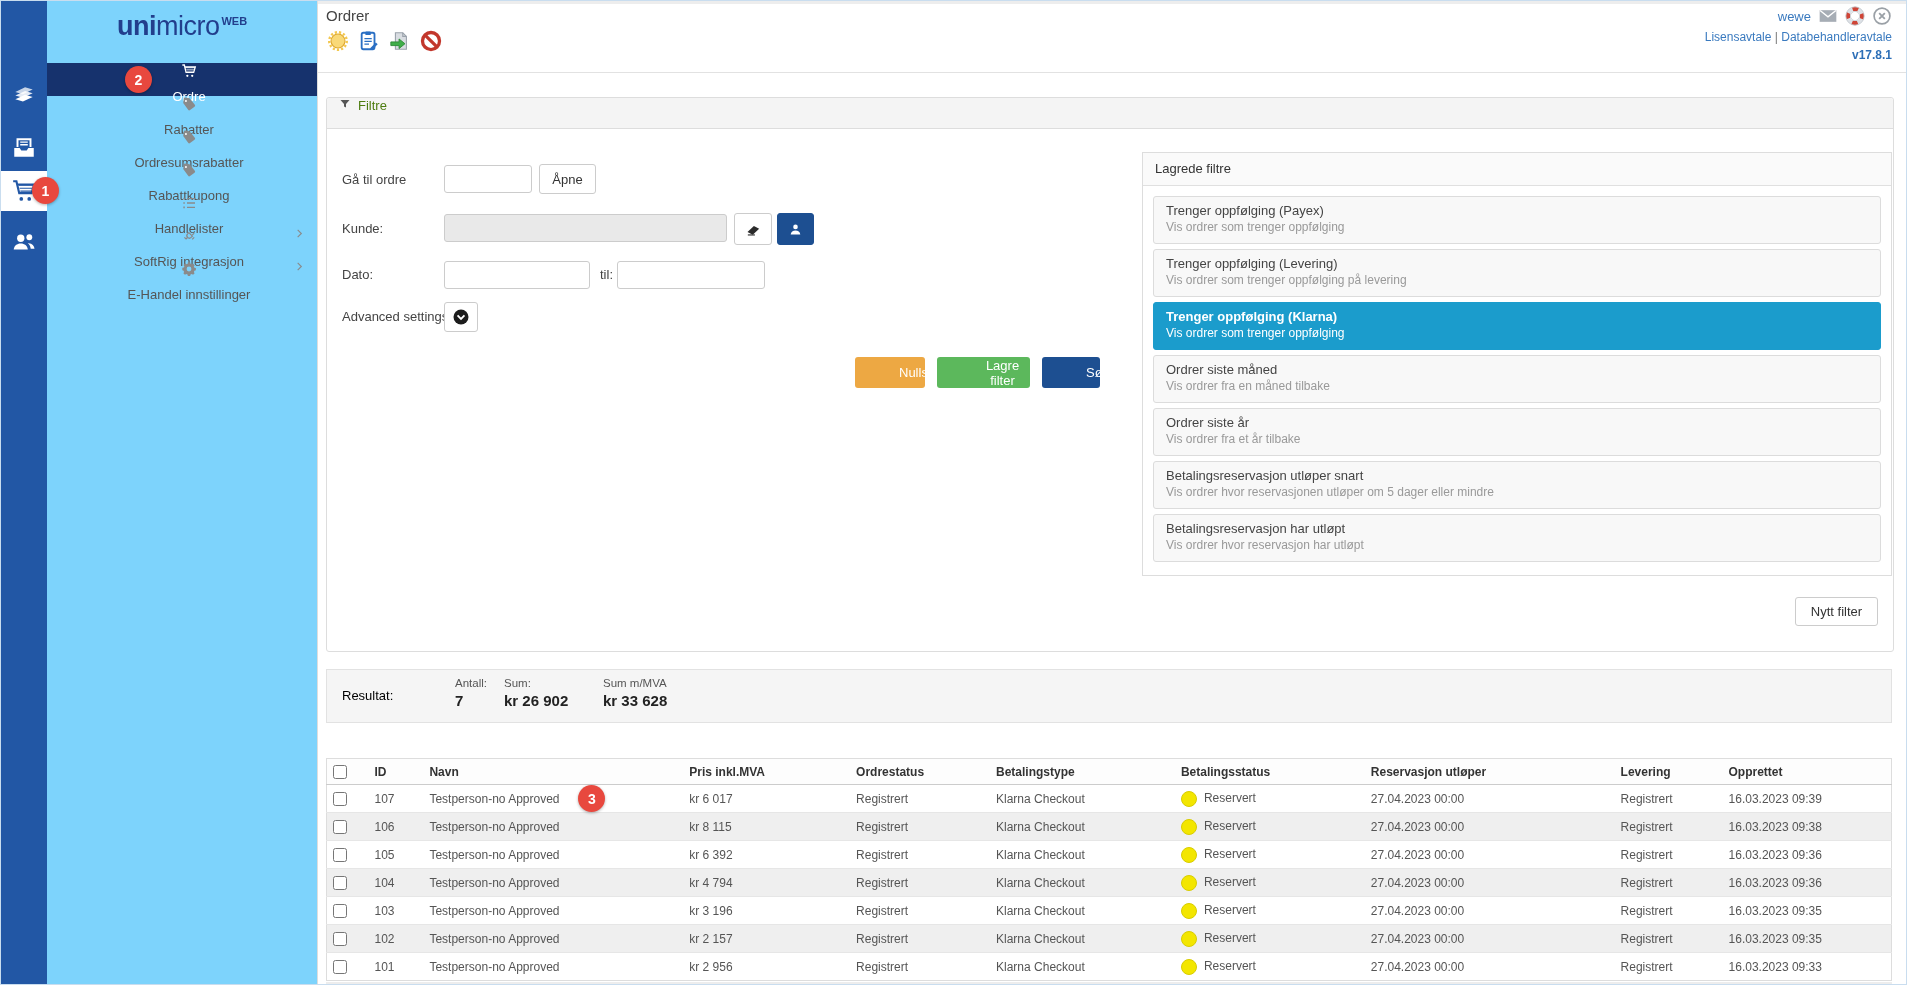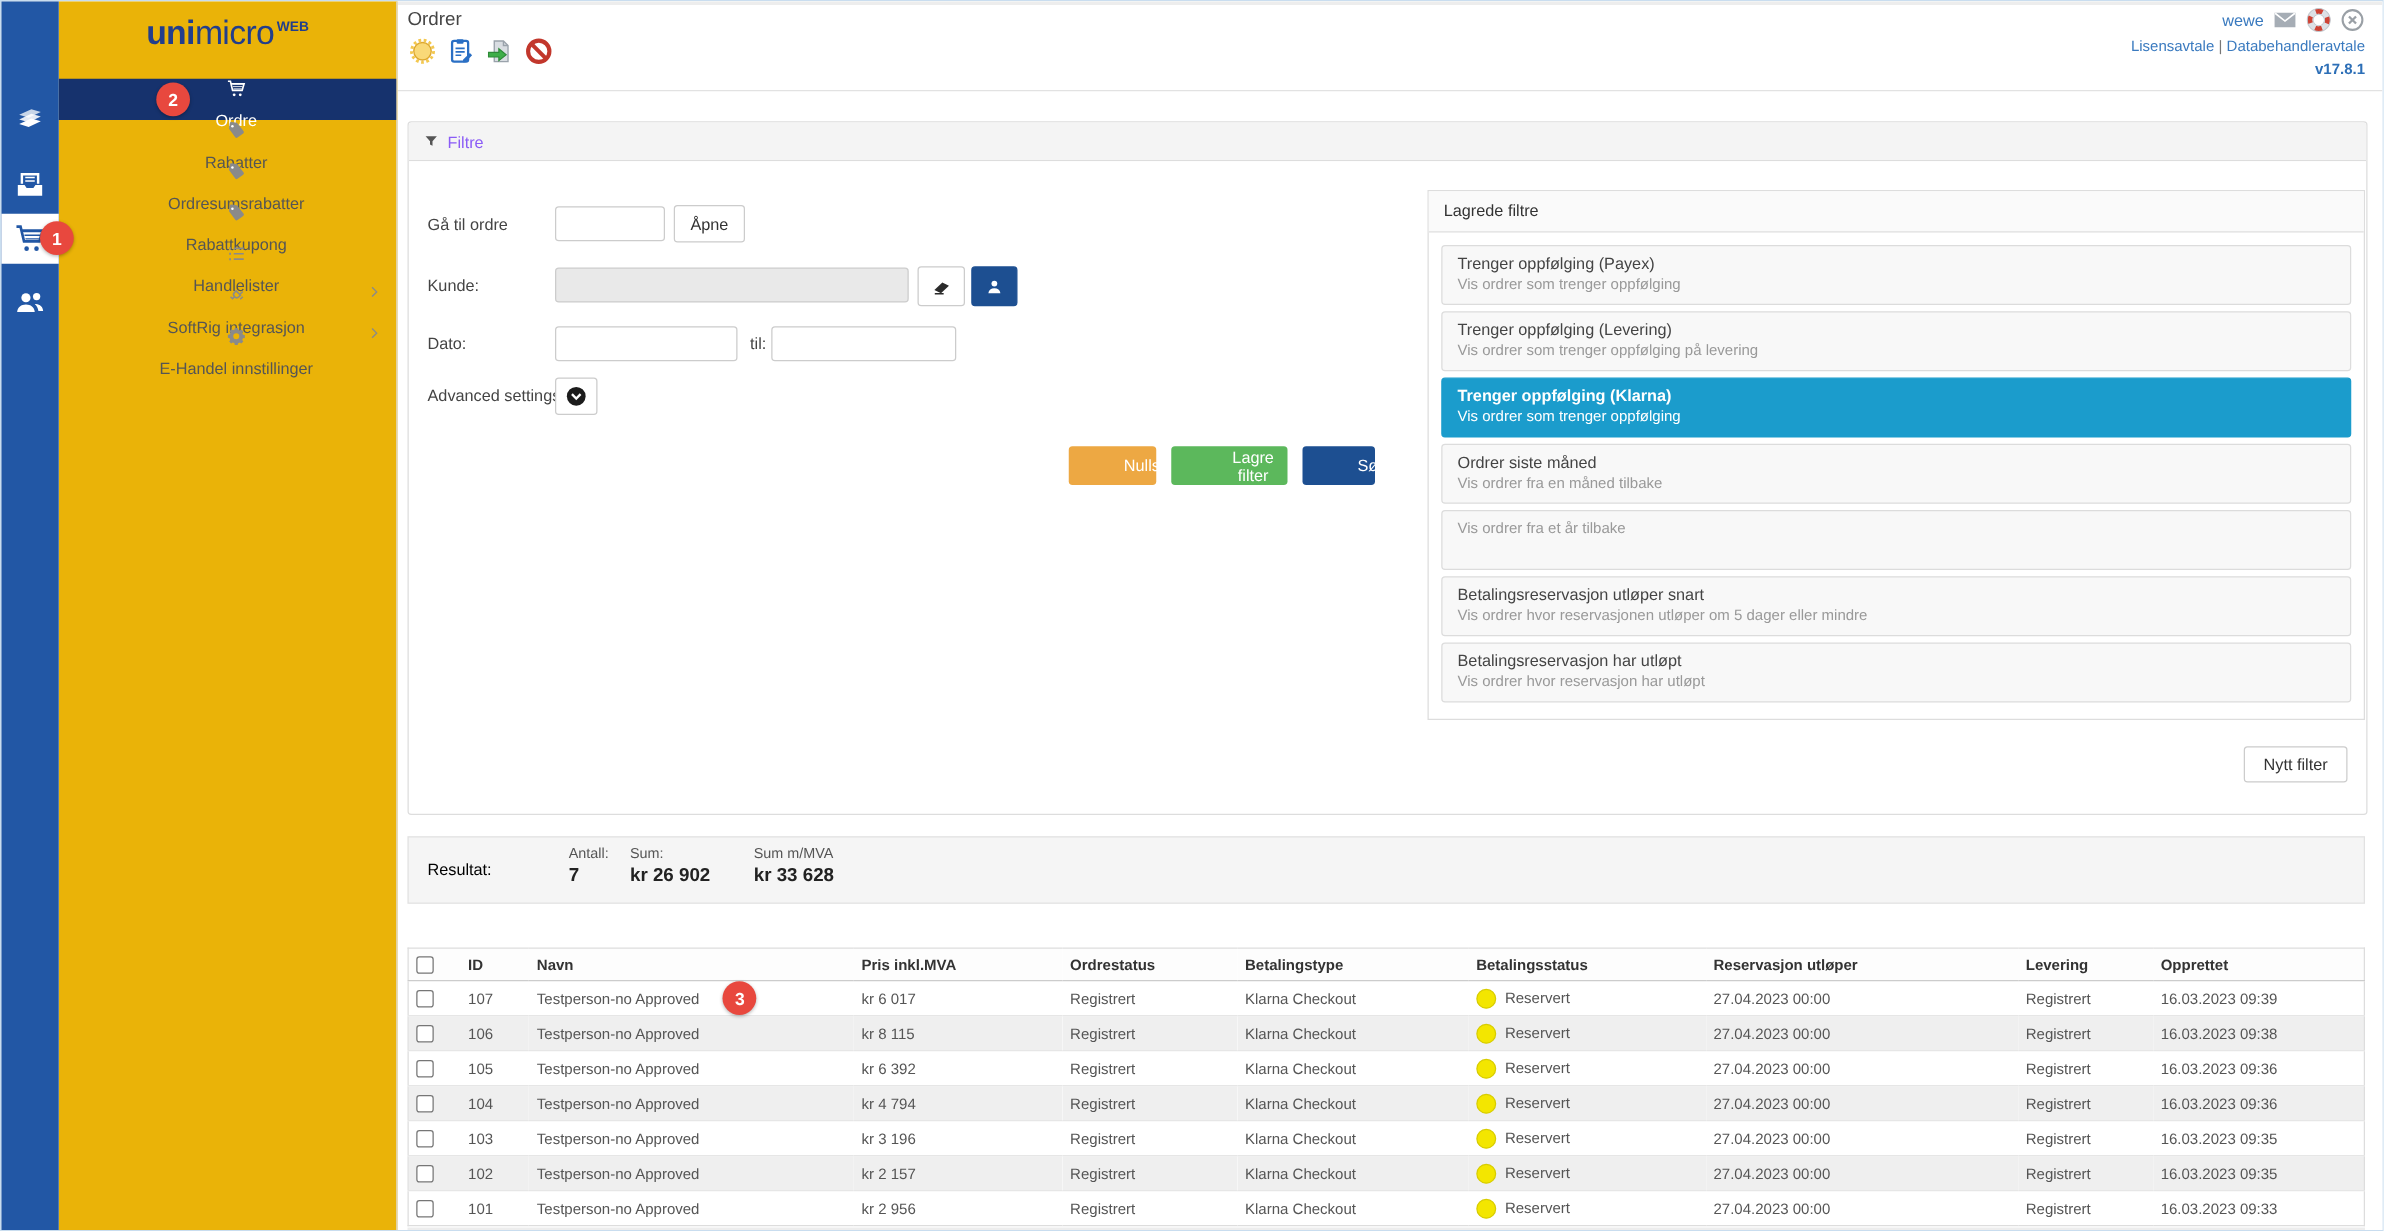--- a/index.html
+++ b/index.html
@@ -9,21 +9,21 @@
   .rail{position:absolute;left:0;top:0;width:46px;height:100%;background:#2257a5;z-index:3;}
   .rail-item{position:relative;width:46px;height:40px;display:flex;align-items:center;justify-content:center;color:#fff;cursor:pointer;}
   .rail-item:nth-child(1){margin-top:75px}
   .rail-item:nth-child(2){margin-top:12px}
   .rail-item:nth-child(3){margin-top:3px}
   .rail-item:nth-child(4){margin-top:11px}
   .rail-item.active{background:#fff;color:#2257a5;}
   .rail-item .ic{width:26px;height:26px;}
 
   
-  .sidebar{position:absolute;left:46px;top:0;width:270px;height:100%;background:#eab308;border-right:1px solid #ddd;z-index:2;}
+  .sidebar{position:absolute;left:46px;top:0;width:270px;height:100%;background:#7dd3fc;border-right:1px solid #ddd;z-index:2;}
   .logo{position:absolute;left:0;top:10px;width:100%;text-align:center;font-size:27px;color:#223e8c;letter-spacing:-0.5px;cursor:pointer;}
   .lg-uni{font-weight:bold}
   .lg-web{font-size:11px;font-weight:bold;vertical-align:super;margin-left:2px;letter-spacing:0}
   .menu{position:absolute;left:0;top:62px;width:100%;}
   .menu-item{position:relative;height:33px;display:flex;align-items:center;gap:10px;padding-left:14px;font-size:13px;color:#555;cursor:pointer;flex-direction:column;}
   .menu-item .ic{width:16px;height:16px;color:#8a8a8a;flex:0 0 16px;}
   .menu-item.selected{background:#16326d;color:#fff;}
   .menu-item.selected .ic{color:#fff;}
   .mi-chevron{position:absolute;right:12px;width:11px !important;height:11px !important;color:#777;}
 
@@ -45,21 +45,21 @@
   .ub-line1 a{font-size:13px;color:#3a7abf;text-decoration:none;cursor:pointer;}
   .ub-icon{width:20px;height:20px;display:inline-flex;cursor:pointer;}
   .ub-line2{margin-top:4px;font-size:12px;color:#777;}
   .ub-line2 a{color:#3a7abf;text-decoration:none;cursor:pointer;}
   .ub-line3{margin-top:4px;font-size:12px;font-weight:bold;color:#2d6fb7;}
   .hdr-divider{position:absolute;left:0;top:71px;width:100%;height:1px;background:#e2e2e2;}
 
   
   .filter-card{position:absolute;left:8px;top:96px;width:1566px;height:553px;border:1px solid #ddd;border-radius:3px;background:#fff;}
   .fc-header{position:absolute;left:0;top:0;width:100%;height:31px;background:#f4f4f4;border-bottom:1px solid #ddd;
-    display:flex;align-items:center;gap:7px;padding-left:12px;box-sizing:border-box;font-size:13px;color:#8b5cf6;border-radius:3px 3px 0 0;}
+    display:flex;align-items:flex-start;gap:7px;padding-left:12px;box-sizing:border-box;font-size:13px;color:#4d7c0f;border-radius:3px 3px 0 0;}
   .fc-header .ic{width:12px;height:12px;color:#555;}
   .filter-card label{position:absolute;font-size:13px;color:#444;line-height:30px;}
   .filter-card input[type=text]{position:absolute;border:1px solid #ccc;border-radius:3px;height:28px;box-sizing:border-box;font-size:13px;padding:0 6px;outline:none;}
   .lb-goto{left:15px;top:67px;}
   .in-goto{left:117px;top:67px;width:88px;}
   .btn{border:1px solid #ccc;border-radius:3px;background:#fff;font-size:13px;color:#333;cursor:pointer;font-family:inherit;}
   .btn-open{position:absolute;left:212px;top:66px;width:57px;height:30px;}
   .lb-kunde{left:15px;top:116px;}
   .in-kunde{left:117px;top:116px;width:283px;height:30px;background:#e9e9e9;}
   .btn-eraser{position:absolute;left:407px;top:115px;width:38px;height:32px;display:flex;align-items:center;justify-content:center;}
@@ -374,20 +374,21 @@
             </div>
             <div class="sf-item selected">
               <div class="sf-title">Trenger oppfølging (Klarna)</div>
               <div class="sf-sub">Vis ordrer som trenger oppfølging</div>
             </div>
             <div class="sf-item">
               <div class="sf-title">Ordrer siste måned</div>
               <div class="sf-sub">Vis ordrer fra en måned tilbake</div>
             </div>
             <div class="sf-item">
+              <div class="sf-title">Ordrer siste år</div>
               <div class="sf-sub">Vis ordrer fra et år tilbake</div>
             </div>
             <div class="sf-item">
               <div class="sf-title">Betalingsreservasjon utløper snart</div>
               <div class="sf-sub">Vis ordrer hvor reservasjonen utløper om 5 dager eller mindre</div>
             </div>
             <div class="sf-item">
               <div class="sf-title">Betalingsreservasjon har utløpt</div>
               <div class="sf-sub">Vis ordrer hvor reservasjon har utløpt</div>
             </div>

